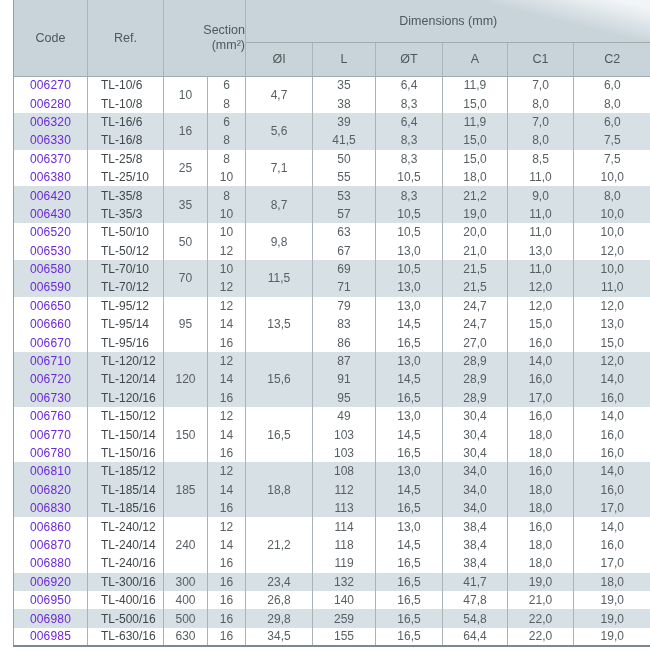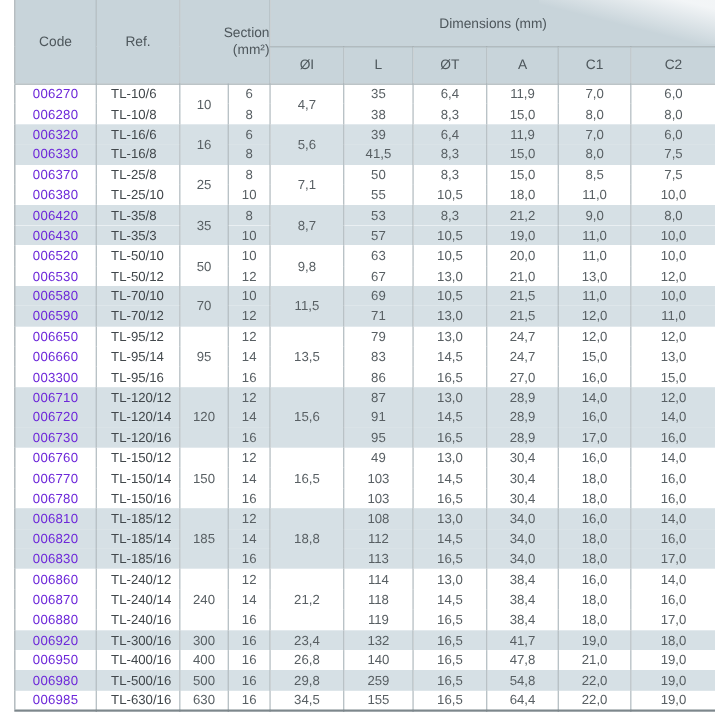--- a/index.html
+++ b/index.html
@@ -234,21 +234,21 @@
           <td class="code-cell">006660</td>
           <td class="ref-cell">TL-95/14</td>
           <td class="bolt-cell">14</td>
           <td class="l-cell">83</td>
           <td class="ot-cell">14,5</td>
           <td class="a-cell">24,7</td>
           <td class="c1-cell">15,0</td>
           <td class="c2-cell">13,0</td>
         </tr>
         <tr>
-          <td class="code-cell">003300</td>
+          <td class="code-cell">006670</td>
           <td class="ref-cell">TL-95/16</td>
           <td class="bolt-cell">16</td>
           <td class="l-cell">86</td>
           <td class="ot-cell">16,5</td>
           <td class="a-cell">27,0</td>
           <td class="c1-cell">16,0</td>
           <td class="c2-cell">15,0</td>
         </tr>
         <tr class="shaded">
           <td class="code-cell">006710</td>

